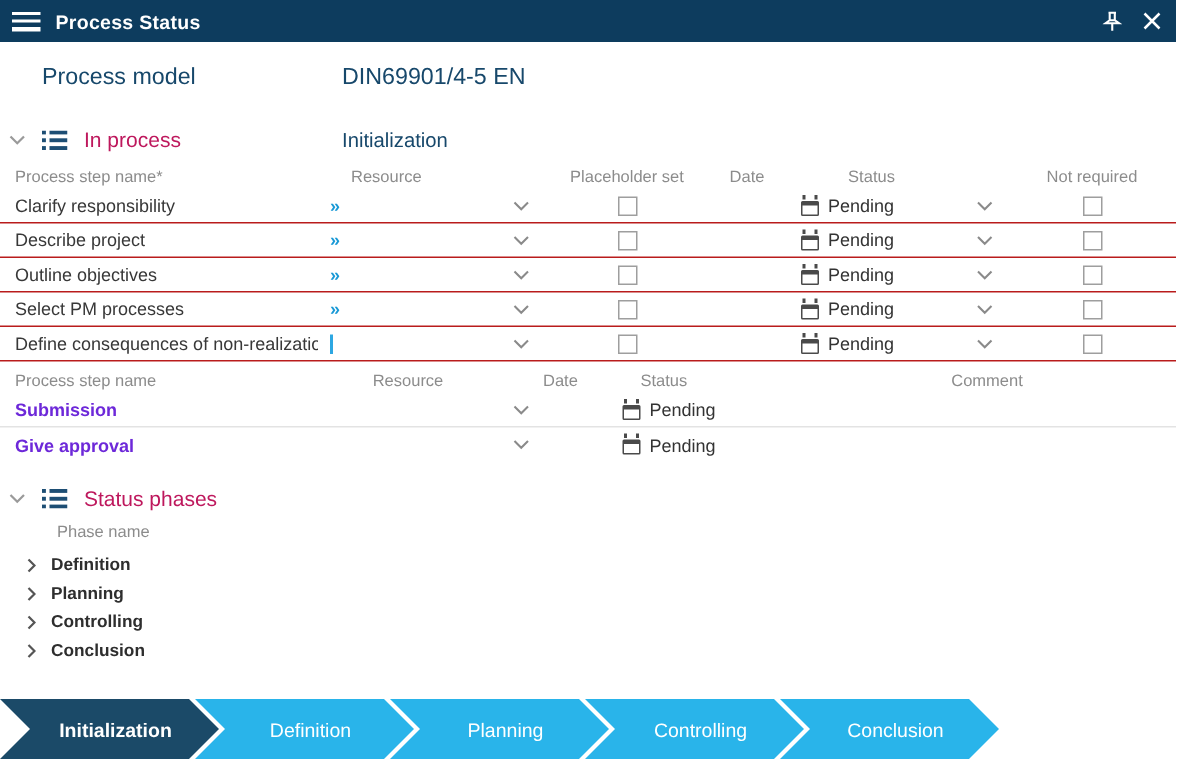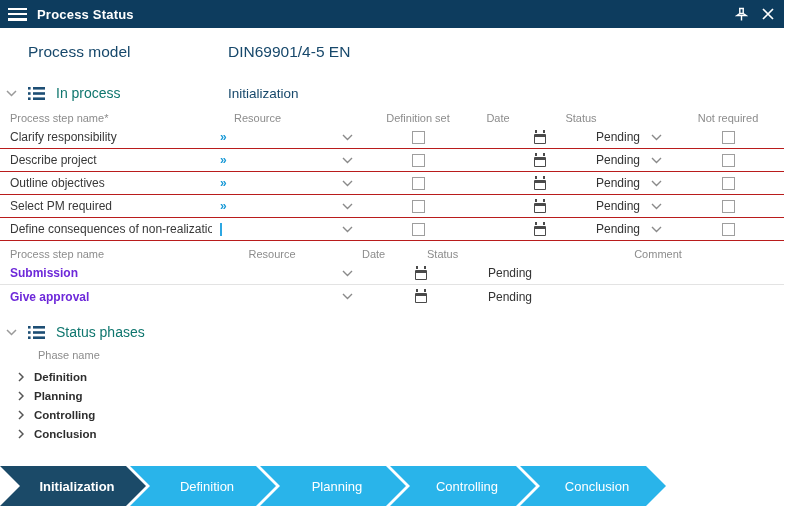--- a/index.html
+++ b/index.html
@@ -17,41 +17,41 @@
 
   
   .pm-row { margin-top:15px; padding-left:28px; display:flex; }
   .pm-label { width:200px; font-size:15.5px; color:#17486b; }
   .pm-value { font-size:15.5px; color:#17486b; }
 
   
   .section-header { position:relative; display:flex; align-items:center; padding-left:6px; height:20px; }
   .sec-collapse { width:12px; display:flex; }
   .sec-list-icon { margin-left:10px; display:flex; }
-  .sec-title { margin-left:11px; font-size:14px; color:#0f766e; }
+  .sec-title { margin-left:11px; font-size:14px; color:#be185d; }
   .sec-phase { position:absolute; left:228px; font-size:13.5px; color:#17486b; }
 
   
   .t1-grid { display:grid; grid-template-columns:212px 120px 30px 112px 48px 118px 32px 1fr; align-items:center; }
   .t2-grid { display:grid; grid-template-columns:212px 120px 30px 45px 125px 1fr; align-items:center; }
   .thead { height:17px; font-size:11px; color:#8c8c8c; }
   .thead > div { overflow:hidden; white-space:nowrap; }
   .table1 { margin-top:6px; }
   .h-name { padding-left:10px; text-align:left; }
   .h-left-pad { padding-left:22px; text-align:left; }
   .h-center { text-align:center; }
   .trow { height:23px; border-bottom:1px solid #b91c1c; font-size:12px; color:#383838; }
   .cell-name { padding-left:10px; white-space:nowrap; overflow:hidden; }
   .cell-resource { padding-left:8px; }
   .res-link { color:#1999d6; font-weight:bold; font-size:12px; cursor:pointer; }
   .res-cursor { display:inline-block; width:2px; height:13px; background:#2da7e2; vertical-align:middle; }
   .cell-chevron { display:flex; justify-content:center; }
   .cell-check { display:flex; justify-content:center; }
   .checkbox { width:13px; height:13px; border:1px solid #9e9e9e; background:#fff; cursor:pointer; }
-  .cell-status { display:flex; align-items:center; padding-left:12px; gap:6px;justify-content:space-between; }
+  .cell-status { display:flex; align-items:center; padding-left:12px; gap:6px; }
   .t2-grid .cell-status { padding-left:8px; }
   .status-label { font-size:12px; color:#333; }
 
   
   .cal { position:relative; width:12px; height:10px; border:1.5px solid #4a4a4a; border-top:3.5px solid #4a4a4a; border-radius:1px; margin-top:3px; }
   .cal::before, .cal::after { content:''; position:absolute; top:-7px; width:2px; height:3px; background:#4a4a4a; }
   .cal::before { left:0px; } .cal::after { right:0px; }
 
   
   .table2 { margin-top:5px; }
@@ -127,21 +127,21 @@
     </span>
     <span class="sec-title">In process</span>
     <span class="sec-phase">Initialization</span>
   </div>
 
   <div class="table1">
     <div class="t1-grid thead">
       <div class="h-name">Process step name*</div>
       <div class="h-left-pad">Resource</div>
       <div></div>
-      <div class="h-center">Definition set</div>
+      <div class="h-center">Placeholder set</div>
       <div class="h-center">Date</div>
       <div class="h-center">Status</div>
       <div></div>
       <div class="h-center">Not required</div>
     </div>
     <div id="t1-body">
         <div class="t1-grid trow">
     <div class="cell-name">Clarify responsibility</div>
     <div class="cell-resource"><span class="res-link">»</span></div>
     <div class="cell-chevron">
@@ -210,21 +210,21 @@
     <div class="cell-chevron">
       <svg width="11" height="7" viewBox="0 0 11 7">
               <path d="M1 1 L5.5 5.5 L10 1" fill="none" stroke="#8a8a8a" stroke-width="1.4"></path>
             </svg>
     </div>
     <div class="cell-check">
             <span class="checkbox"></span>
           </div>
   </div>
         <div class="t1-grid trow">
-    <div class="cell-name">Select PM required</div>
+    <div class="cell-name">Select PM processes</div>
     <div class="cell-resource"><span class="res-link">»</span></div>
     <div class="cell-chevron">
       <svg width="11" height="7" viewBox="0 0 11 7">
               <path d="M1 1 L5.5 5.5 L10 1" fill="none" stroke="#8a8a8a" stroke-width="1.4"></path>
             </svg>
     </div>
     <div class="cell-check">
             <span class="checkbox"></span>
           </div>
     <div></div>

